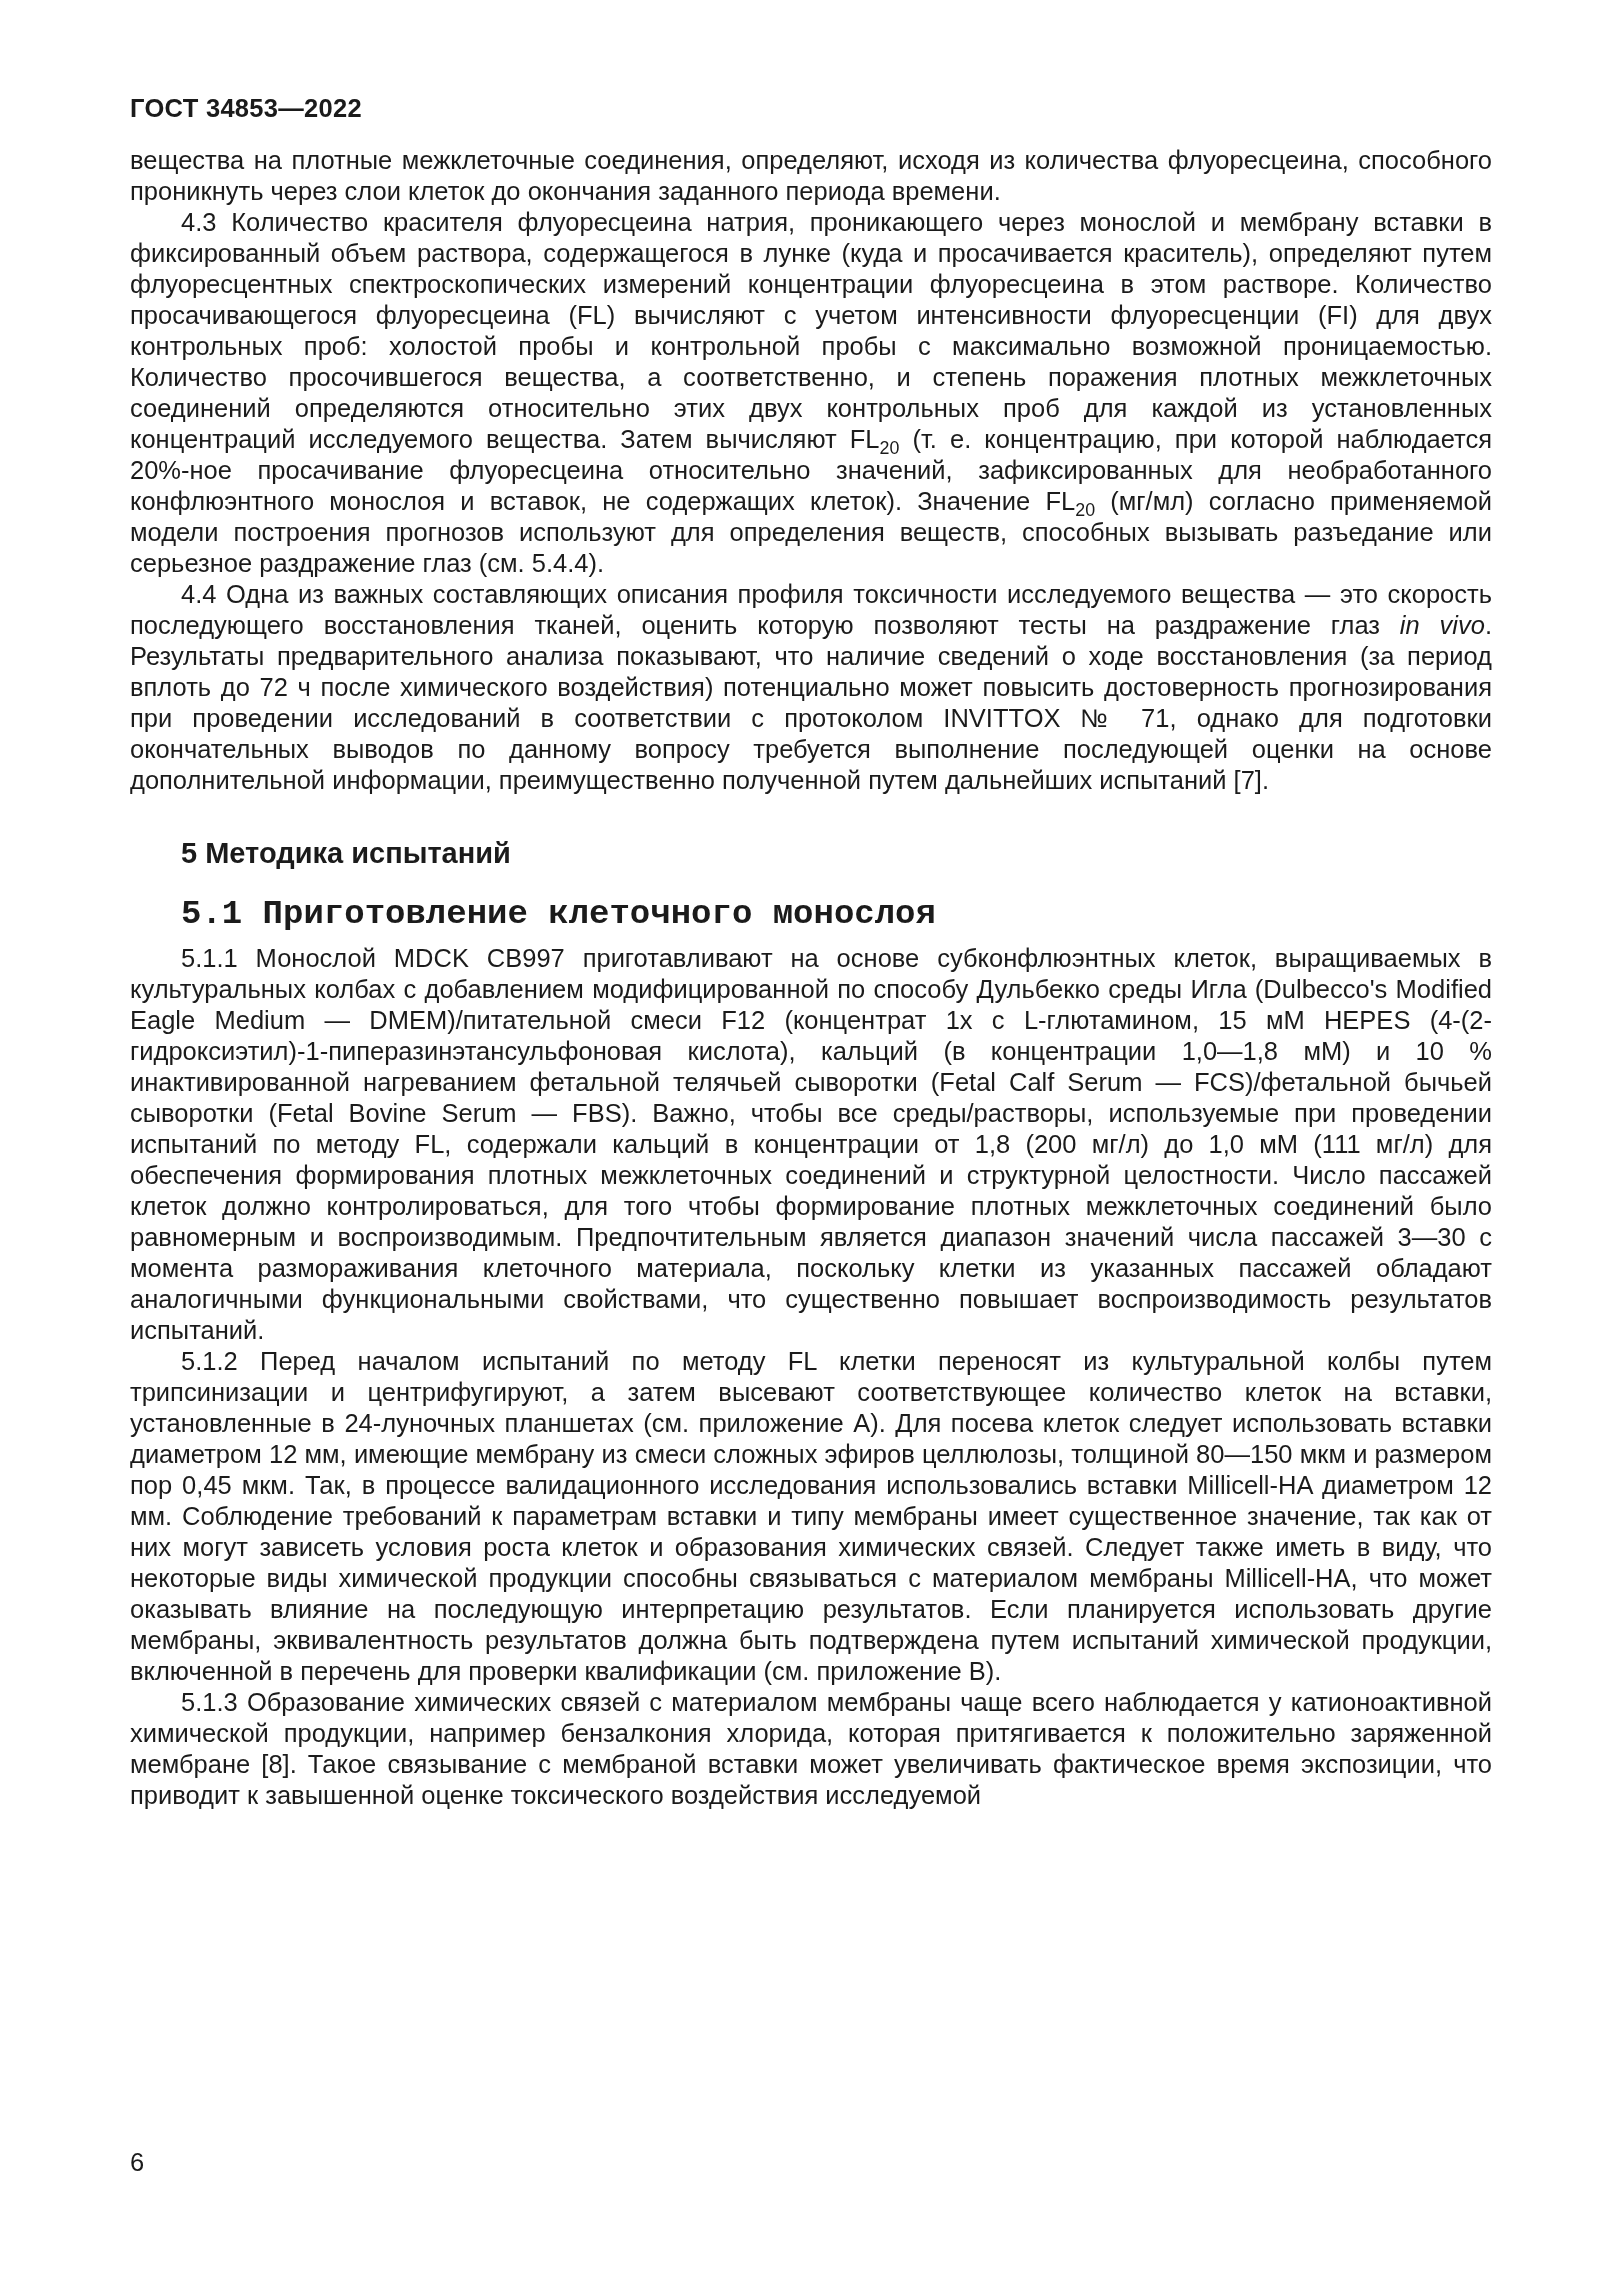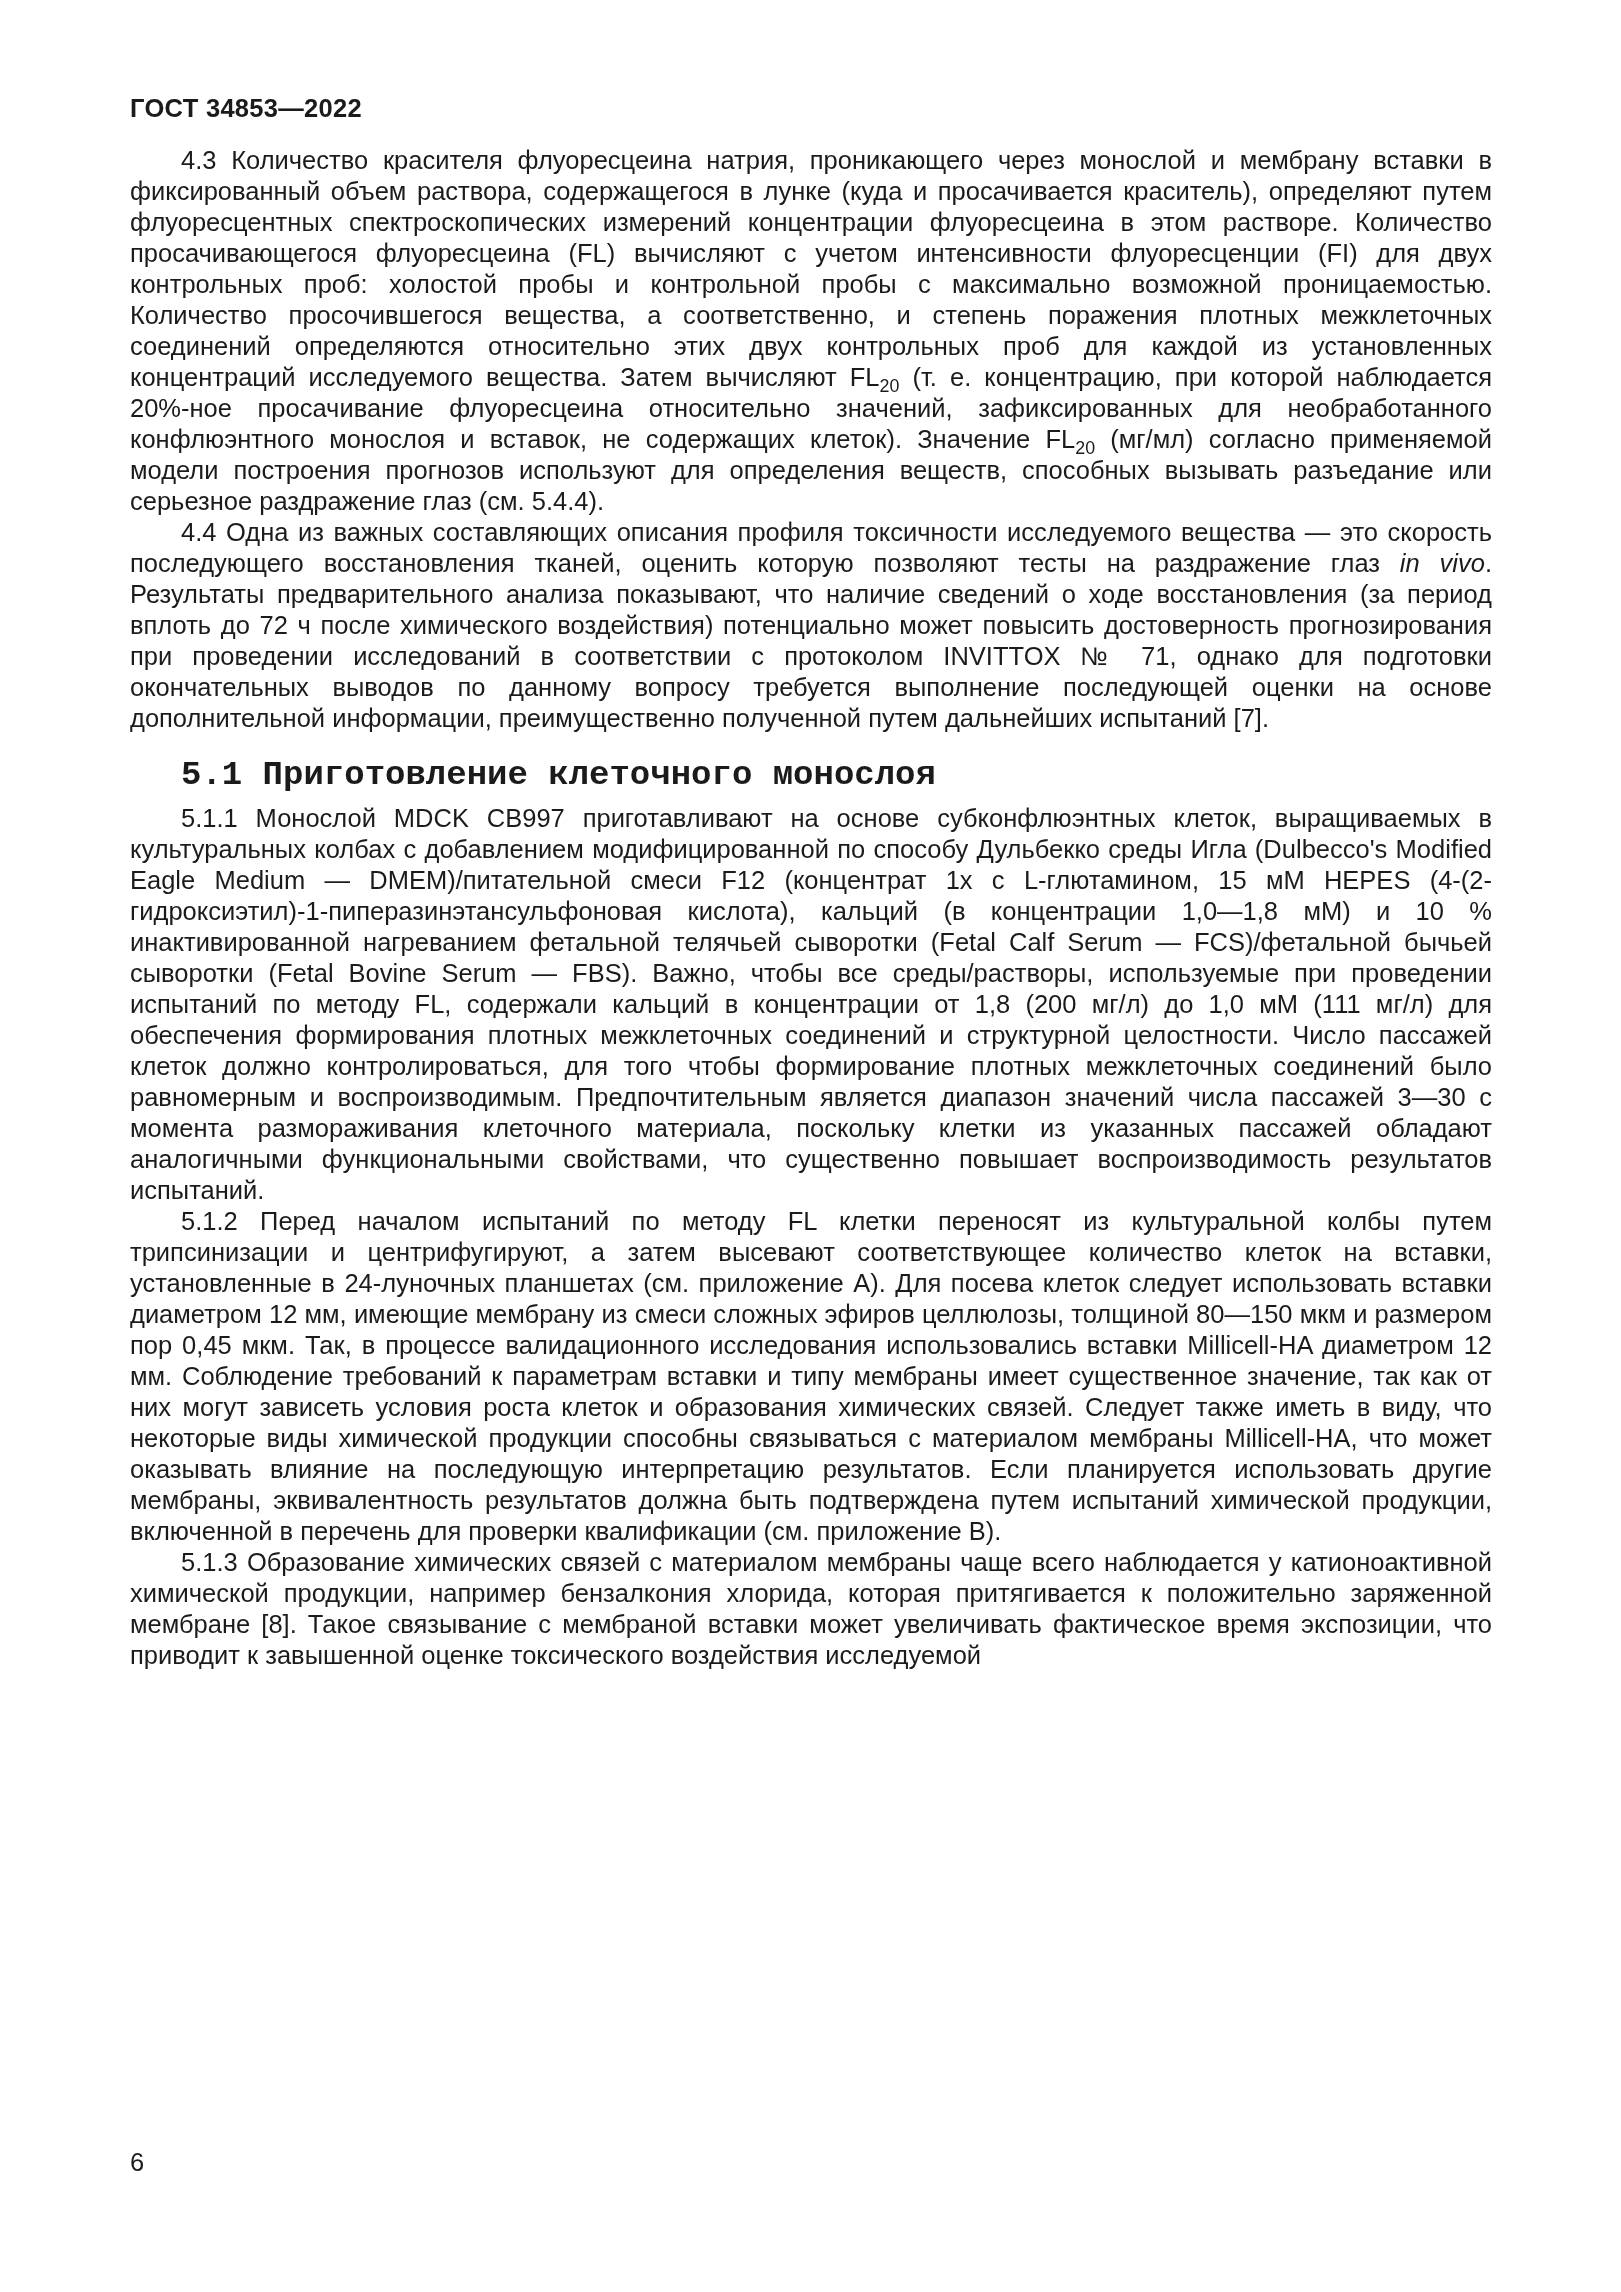--- a/index.html
+++ b/index.html
@@ -71,25 +71,27 @@
 <body>
 
 <div class="page">
 
   <div class="running-header">
     <span>ГОСТ 34853—2022</span>
   </div>
 
   <main class="text-block">
 
+    <p class="cont">вещества на плотные межклеточные соединения, определяют, исходя из количества флуоресцеина, способного проникнуть через слои клеток до окончания заданного периода времени.</p>
 
     <p>4.3 Количество красителя флуоресцеина натрия, проникающего через монослой и мембрану вставки в фиксированный объем раствора, содержащегося в лунке (куда и просачивается краситель), определяют путем флуоресцентных спектроскопических измерений концентрации флуоресцеина в этом растворе. Количество просачивающегося флуоресцеина (FL) вычисляют с учетом интенсивности флуоресценции (FI) для двух контрольных проб: холостой пробы и контрольной пробы с максимально возможной проницаемостью. Количество просочившегося вещества, а соответственно, и степень поражения плотных межклеточных соединений определяются относительно этих двух контрольных проб для каждой из установленных концентраций исследуемого вещества. Затем вычисляют FL<sub>20</sub> (т. е. концентрацию, при которой наблюдается 20%-ное просачивание флуоресцеина относительно значений, зафиксированных для необработанного конфлюэнтного монослоя и вставок, не содержащих клеток). Значение FL<sub>20</sub> (мг/мл) согласно применяемой модели построения прогнозов используют для определения веществ, способных вызывать разъедание или серьезное раздражение глаз (см. 5.4.4).</p>
 
     <p>4.4 Одна из важных составляющих описания профиля токсичности исследуемого вещества — это скорость последующего восстановления тканей, оценить которую позволяют тесты на раздражение глаз <i>in vivo</i>. Результаты предварительного анализа показывают, что наличие сведений о ходе восстановления (за период вплоть до 72 ч после химического воздействия) потенциально может повысить достоверность прогнозирования при проведении исследований в соответствии с протоколом INVITTOX № 71, однако для подготовки окончательных выводов по данному вопросу требуется выполнение последующей оценки на основе дополнительной информации, преимущественно полученной путем дальнейших испытаний [7].</p>
 
+    <h1 class="h-main">5 Методика испытаний</h1>
 
     <h2 class="h-sub">5.1 Приготовление клеточного монослоя</h2>
 
     <p>5.1.1 Монослой MDCK CB997 приготавливают на основе субконфлюэнтных клеток, выращиваемых в культуральных колбах с добавлением модифицированной по способу Дульбекко среды Игла (Dulbecco's Modified Eagle Medium — DMEM)/питательной смеси F12 (концентрат 1х с L-глютамином, 15 мМ HEPES (4-(2-гидроксиэтил)-1-пиперазинэтансульфоновая кислота), кальций (в концентрации 1,0—1,8 мМ) и 10 % инактивированной нагреванием фетальной телячьей сыворотки (Fetal Calf Serum — FCS)/фетальной бычьей сыворотки (Fetal Bovine Serum — FBS). Важно, чтобы все среды/растворы, используемые при проведении испытаний по методу FL, содержали кальций в концентрации от 1,8 (200 мг/л) до 1,0 мМ (111 мг/л) для обеспечения формирования плотных межклеточных соединений и структурной целостности. Число пассажей клеток должно контролироваться, для того чтобы формирование плотных межклеточных соединений было равномерным и воспроизводимым. Предпочтительным является диапазон значений числа пассажей 3—30 с момента размораживания клеточного материала, поскольку клетки из указанных пассажей обладают аналогичными функциональными свойствами, что существенно повышает воспроизводимость результатов испытаний.</p>
 
     <p>5.1.2 Перед началом испытаний по методу FL клетки переносят из культуральной колбы путем трипсинизации и центрифугируют, а затем высевают соответствующее количество клеток на вставки, установленные в 24-луночных планшетах (см. приложение А). Для посева клеток следует использовать вставки диаметром 12 мм, имеющие мембрану из смеси сложных эфиров целлюлозы, толщиной 80—150 мкм и размером пор 0,45 мкм. Так, в процессе валидационного исследования использовались вставки Millicell-HA диаметром 12 мм. Соблюдение требований к параметрам вставки и типу мембраны имеет существенное значение, так как от них могут зависеть условия роста клеток и образования химических связей. Следует также иметь в виду, что некоторые виды химической продукции способны связываться с материалом мембраны Millicell-HA, что может оказывать влияние на последующую интерпретацию результатов. Если планируется использовать другие мембраны, эквивалентность результатов должна быть подтверждена путем испытаний химической продукции, включенной в перечень для проверки квалификации (см. приложение В).</p>
 
     <p>5.1.3 Образование химических связей с материалом мембраны чаще всего наблюдается у катионоактивной химической продукции, например бензалкония хлорида, которая притягивается к положительно заряженной мембране [8]. Такое связывание с мембраной вставки может увеличивать фактическое время экспозиции, что приводит к завышенной оценке токсического воздействия исследуемой</p>
 
   </main>

